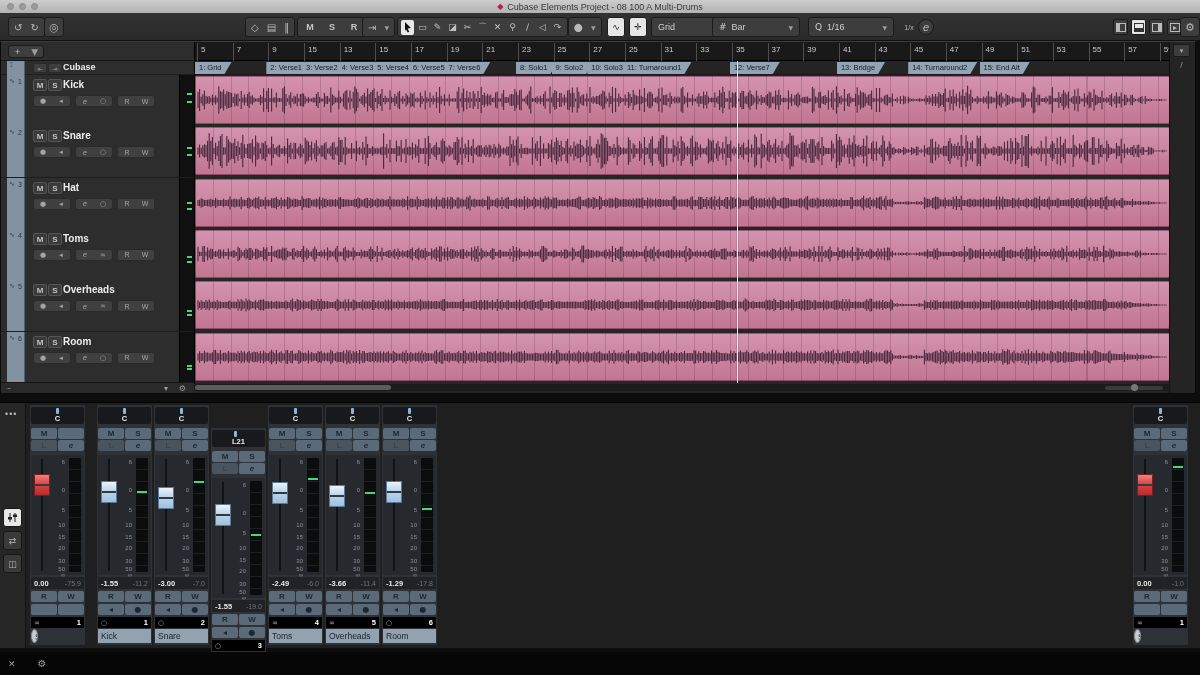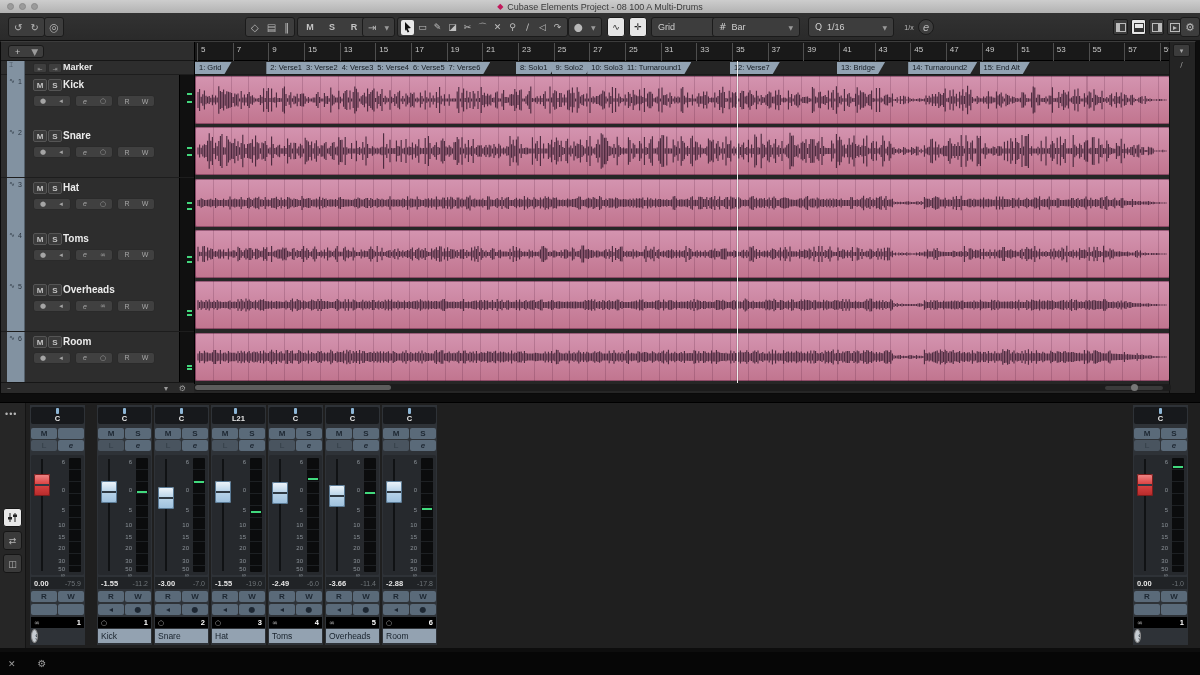--- a/index.html
+++ b/index.html
@@ -254,21 +254,21 @@
       <span class="dd icon">▼</span>
     </div>
   </div>
 
   <div class="mrow">
     <div class="tcol">
         <span class="twv icon" style="top:0">⌶</span>
       </div>
     <span class="mbtn icon" style="left:32px">⇤</span>
     <span class="mbtn icon" style="left:47px">⇥</span>
-    <span class="mname">Marker</span>
+    <span class="mname">Cubase</span>
   </div>
 
   <div id="track-rows">
       <div class="trow" style="top: 33px;">
     <div class="tcol">
       <span class="twv icon">∿</span>
       <span class="tnum">1</span>
     </div>
     <span class="tbtnS" style="left:32px">M</span>
     <span class="tbtnS" style="left:47px">S</span>
@@ -755,21 +755,21 @@
     <div class="btnrow" style="top:199px">
       <span class="cbtn icon">◂</span>
       <span class="cbtn icon">●</span>
     </div>
     <div class="numrow">
       <span class="stico icon">○</span>
       <span class="chnum">2</span>
     </div>
     <div class="namerow"><span>Snare</span></div>
   </div>
-      <div class="chan" style="left: 211px;">
+      <div class="chan" style="left: 211px; margin-top: 23px;">
     <div class="pan">
       <span class="pan-tick" style="margin-left: -5px;"></span>
       <span class="pan-label">L21</span>
     </div>
     <div class="btnrow" style="top:23px">
       <span class="cbtn">M</span>
       <span class="cbtn">S</span>
     </div>
     <div class="btnrow" style="top:35px">
       <span class="cbtn dim">L</span>
@@ -934,21 +934,21 @@
             <span style="top: 90px;">20</span>
             <span style="top: 103px;">30</span>
             <span style="top: 111px;">50</span>
             <span style="top: 117px;">∞</span>
           </div>
       <div class="meter">
             <div class="peakline" style="top: 49.5px;"></div>
           </div>
     </div>
     <div class="valrow">
-      <span class="gain">-2.88</span>
+      <span class="gain">-1.29</span>
       <span class="peakval">-17.8</span>
     </div>
     <div class="btnrow" style="top:186px">
       <span class="cbtn">R</span>
       <span class="cbtn">W</span>
     </div>
     <div class="btnrow" style="top:199px">
       <span class="cbtn icon">◂</span>
       <span class="cbtn icon">●</span>
     </div>

